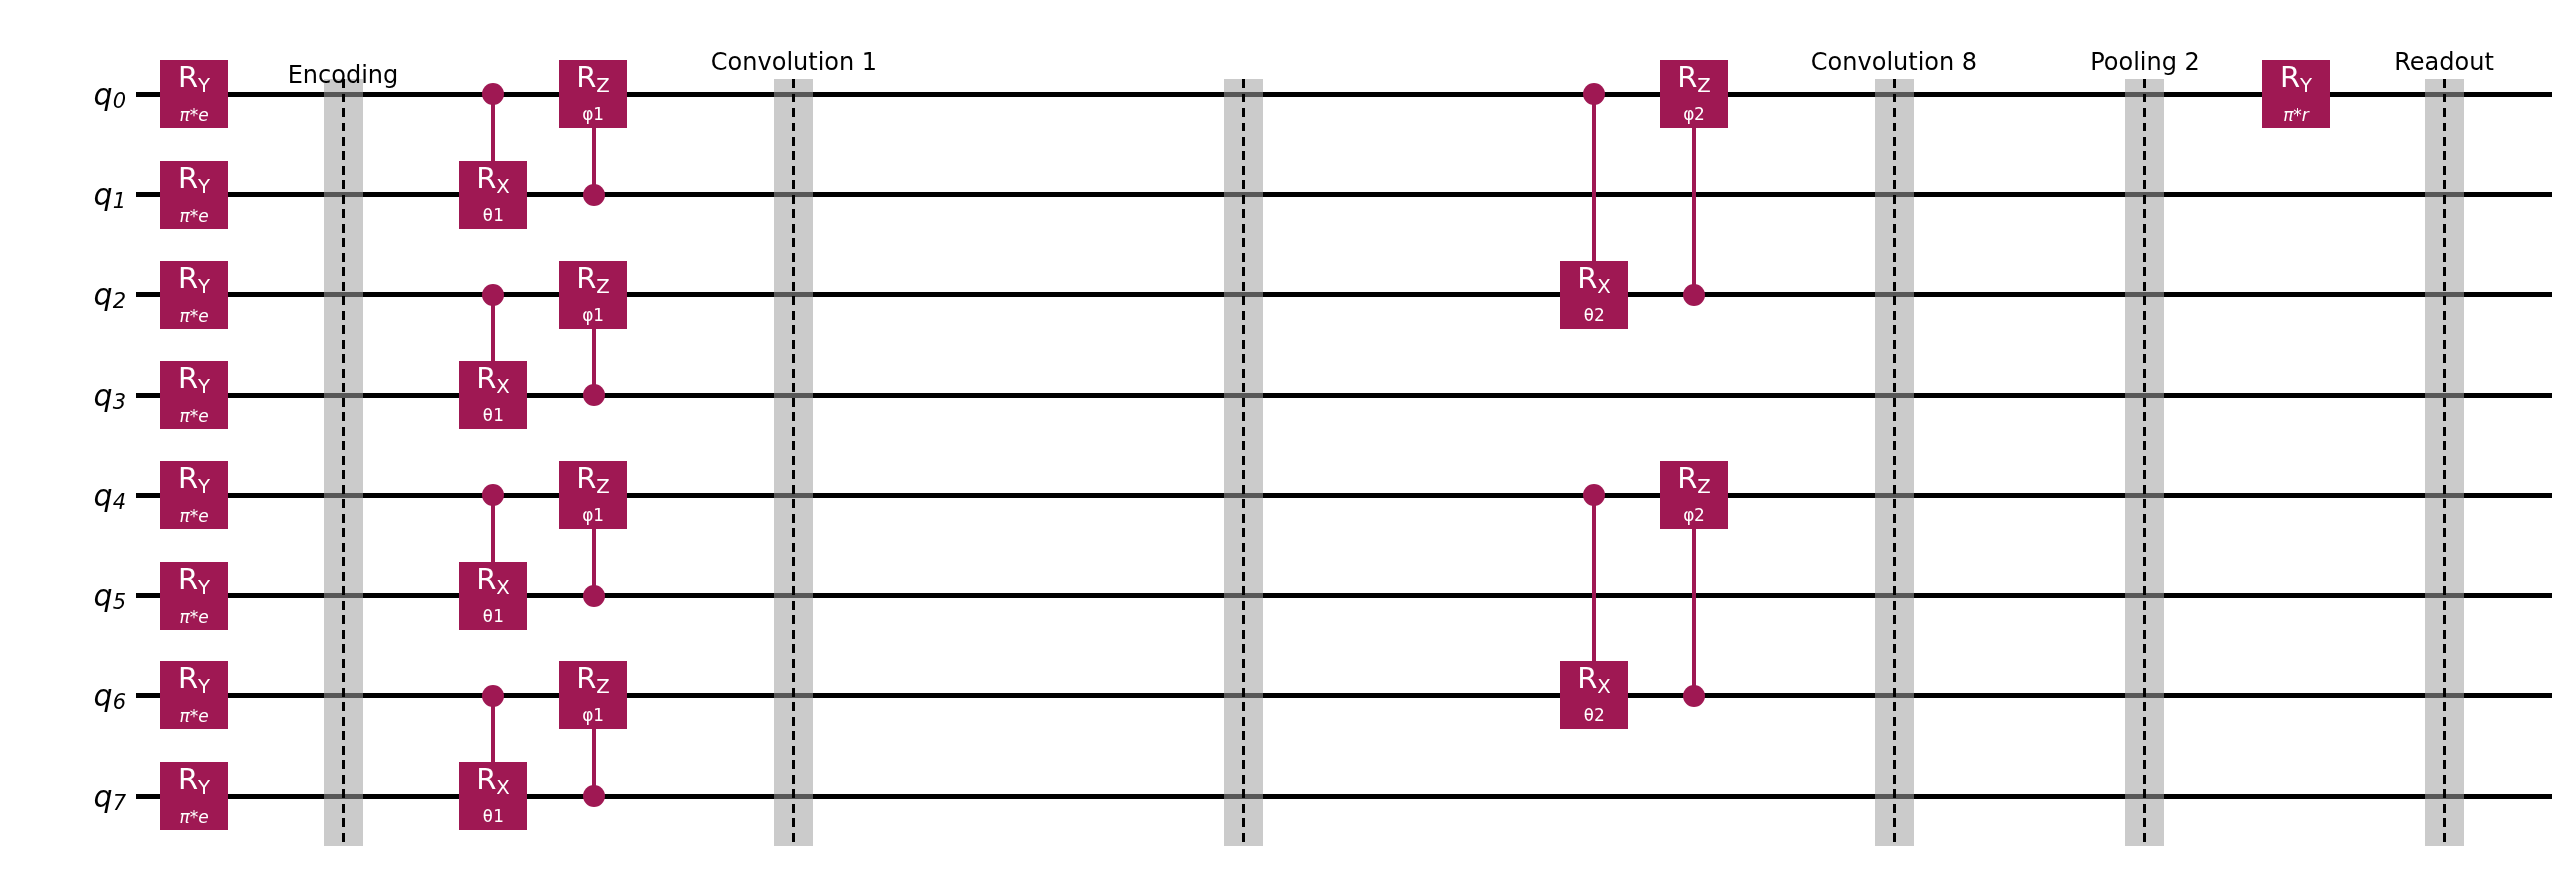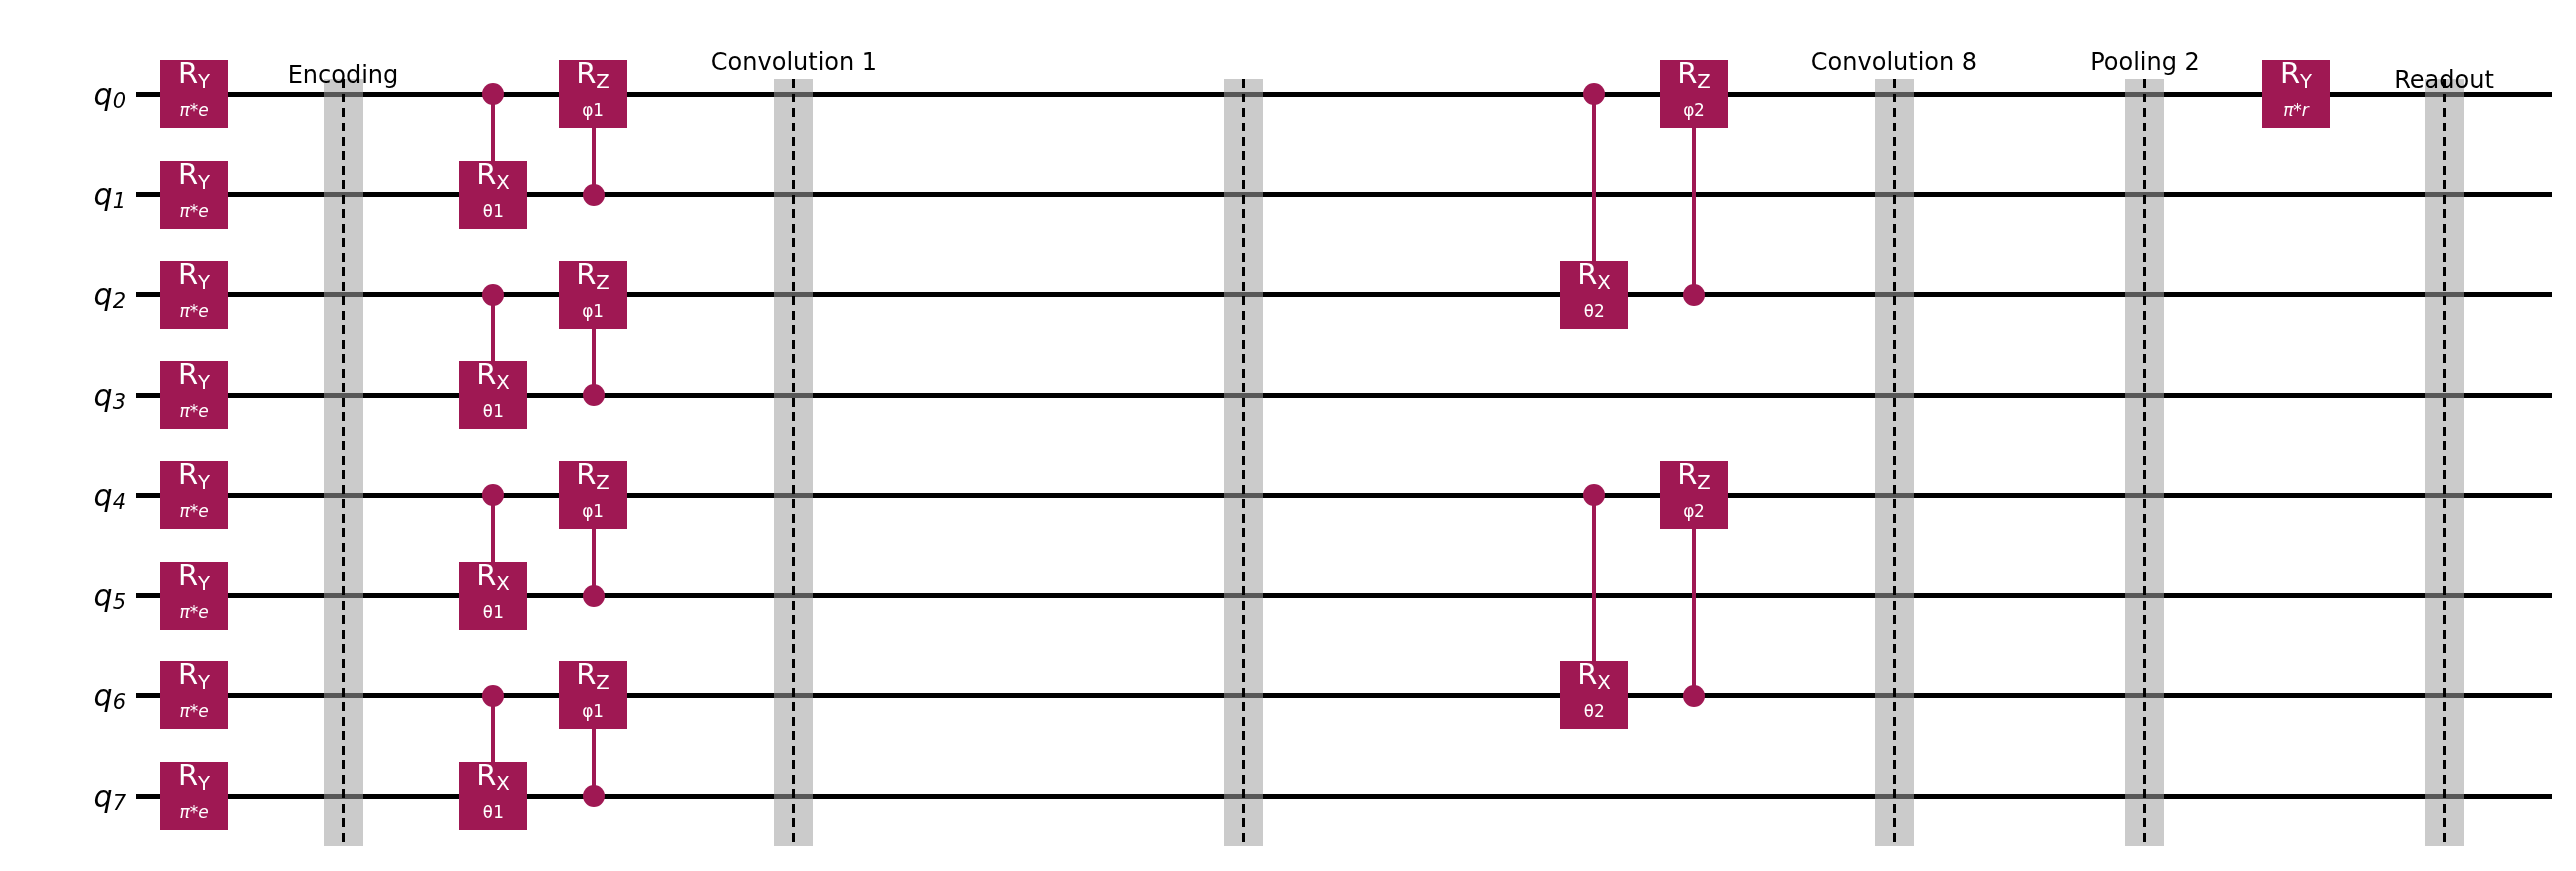--- a/index.html
+++ b/index.html
@@ -59,20 +59,21 @@
   .ctrl-dot {
     position: absolute;
     border-radius: 50%;
     z-index: 5;
   }
   .gate {
     position: absolute;
     display: flex;
     flex-direction: column;
     align-items: center;
+    justify-content: center;
     z-index: 6;
     color: #ffffff;
     box-sizing: border-box;
   }
   .gname {
     font-size: 29px;
     line-height: 0.9;
     white-space: nowrap;
   }
   .gname .gsub {
@@ -147,21 +148,21 @@
     <div class="barrier-band" style="left: 1224px; top: 79px; width: 39px; height: 767px; background: rgba(160, 160, 160, 0.55);"></div>
     <div class="barrier-dash" style="left: 1242px; top: 79px; height: 767px; background: repeating-linear-gradient(rgb(0, 0, 0) 0px, rgb(0, 0, 0) 8.8px, transparent 8.8px, transparent 14.5px);"></div>
     <div class="barrier-band" style="left: 1875px; top: 79px; width: 39px; height: 767px; background: rgba(160, 160, 160, 0.55);"></div>
     <div class="barrier-dash" style="left: 1893px; top: 79px; height: 767px; background: repeating-linear-gradient(rgb(0, 0, 0) 0px, rgb(0, 0, 0) 8.8px, transparent 8.8px, transparent 14.5px);"></div>
     <div class="barrier-label" style="left: 1894px; top: 50px;">Convolution 8</div>
     <div class="barrier-band" style="left: 2125px; top: 79px; width: 39px; height: 767px; background: rgba(160, 160, 160, 0.55);"></div>
     <div class="barrier-dash" style="left: 2143px; top: 79px; height: 767px; background: repeating-linear-gradient(rgb(0, 0, 0) 0px, rgb(0, 0, 0) 8.8px, transparent 8.8px, transparent 14.5px);"></div>
     <div class="barrier-label" style="left: 2145px; top: 50px;">Pooling 2</div>
     <div class="barrier-band" style="left: 2425px; top: 79px; width: 39px; height: 767px; background: rgba(160, 160, 160, 0.55);"></div>
     <div class="barrier-dash" style="left: 2443px; top: 79px; height: 767px; background: repeating-linear-gradient(rgb(0, 0, 0) 0px, rgb(0, 0, 0) 8.8px, transparent 8.8px, transparent 14.5px);"></div>
-    <div class="barrier-label" style="left: 2444px; top: 68px;">Readout</div>
+    <div class="barrier-label" style="left: 2444px; top: 50px;">Readout</div>
     <div class="connector" style="left: 491px; top: 94px; width: 4.1px; height: 100px; background: rgb(159, 24, 83);"></div>
     <div class="ctrl-dot" style="left: 482px; top: 83px; width: 22px; height: 22px; background: rgb(159, 24, 83);"></div>
     <div class="gate" style="left: 459px; top: 161px; width: 68px; height: 68px; background: rgb(159, 24, 83); color: rgb(255, 255, 255);">
       <div class="gname"><span>R</span><span class="gsub">X</span></div>
       <div class="gparam param-mono">θ1</div>
     </div>
     <div class="connector" style="left: 592px; top: 94px; width: 4.1px; height: 100px; background: rgb(159, 24, 83);"></div>
     <div class="ctrl-dot" style="left: 583px; top: 184px; width: 22px; height: 22px; background: rgb(159, 24, 83);"></div>
     <div class="gate" style="left: 559px; top: 60px; width: 68px; height: 68px; background: rgb(159, 24, 83); color: rgb(255, 255, 255);">
       <div class="gname"><span>R</span><span class="gsub">Z</span></div>

